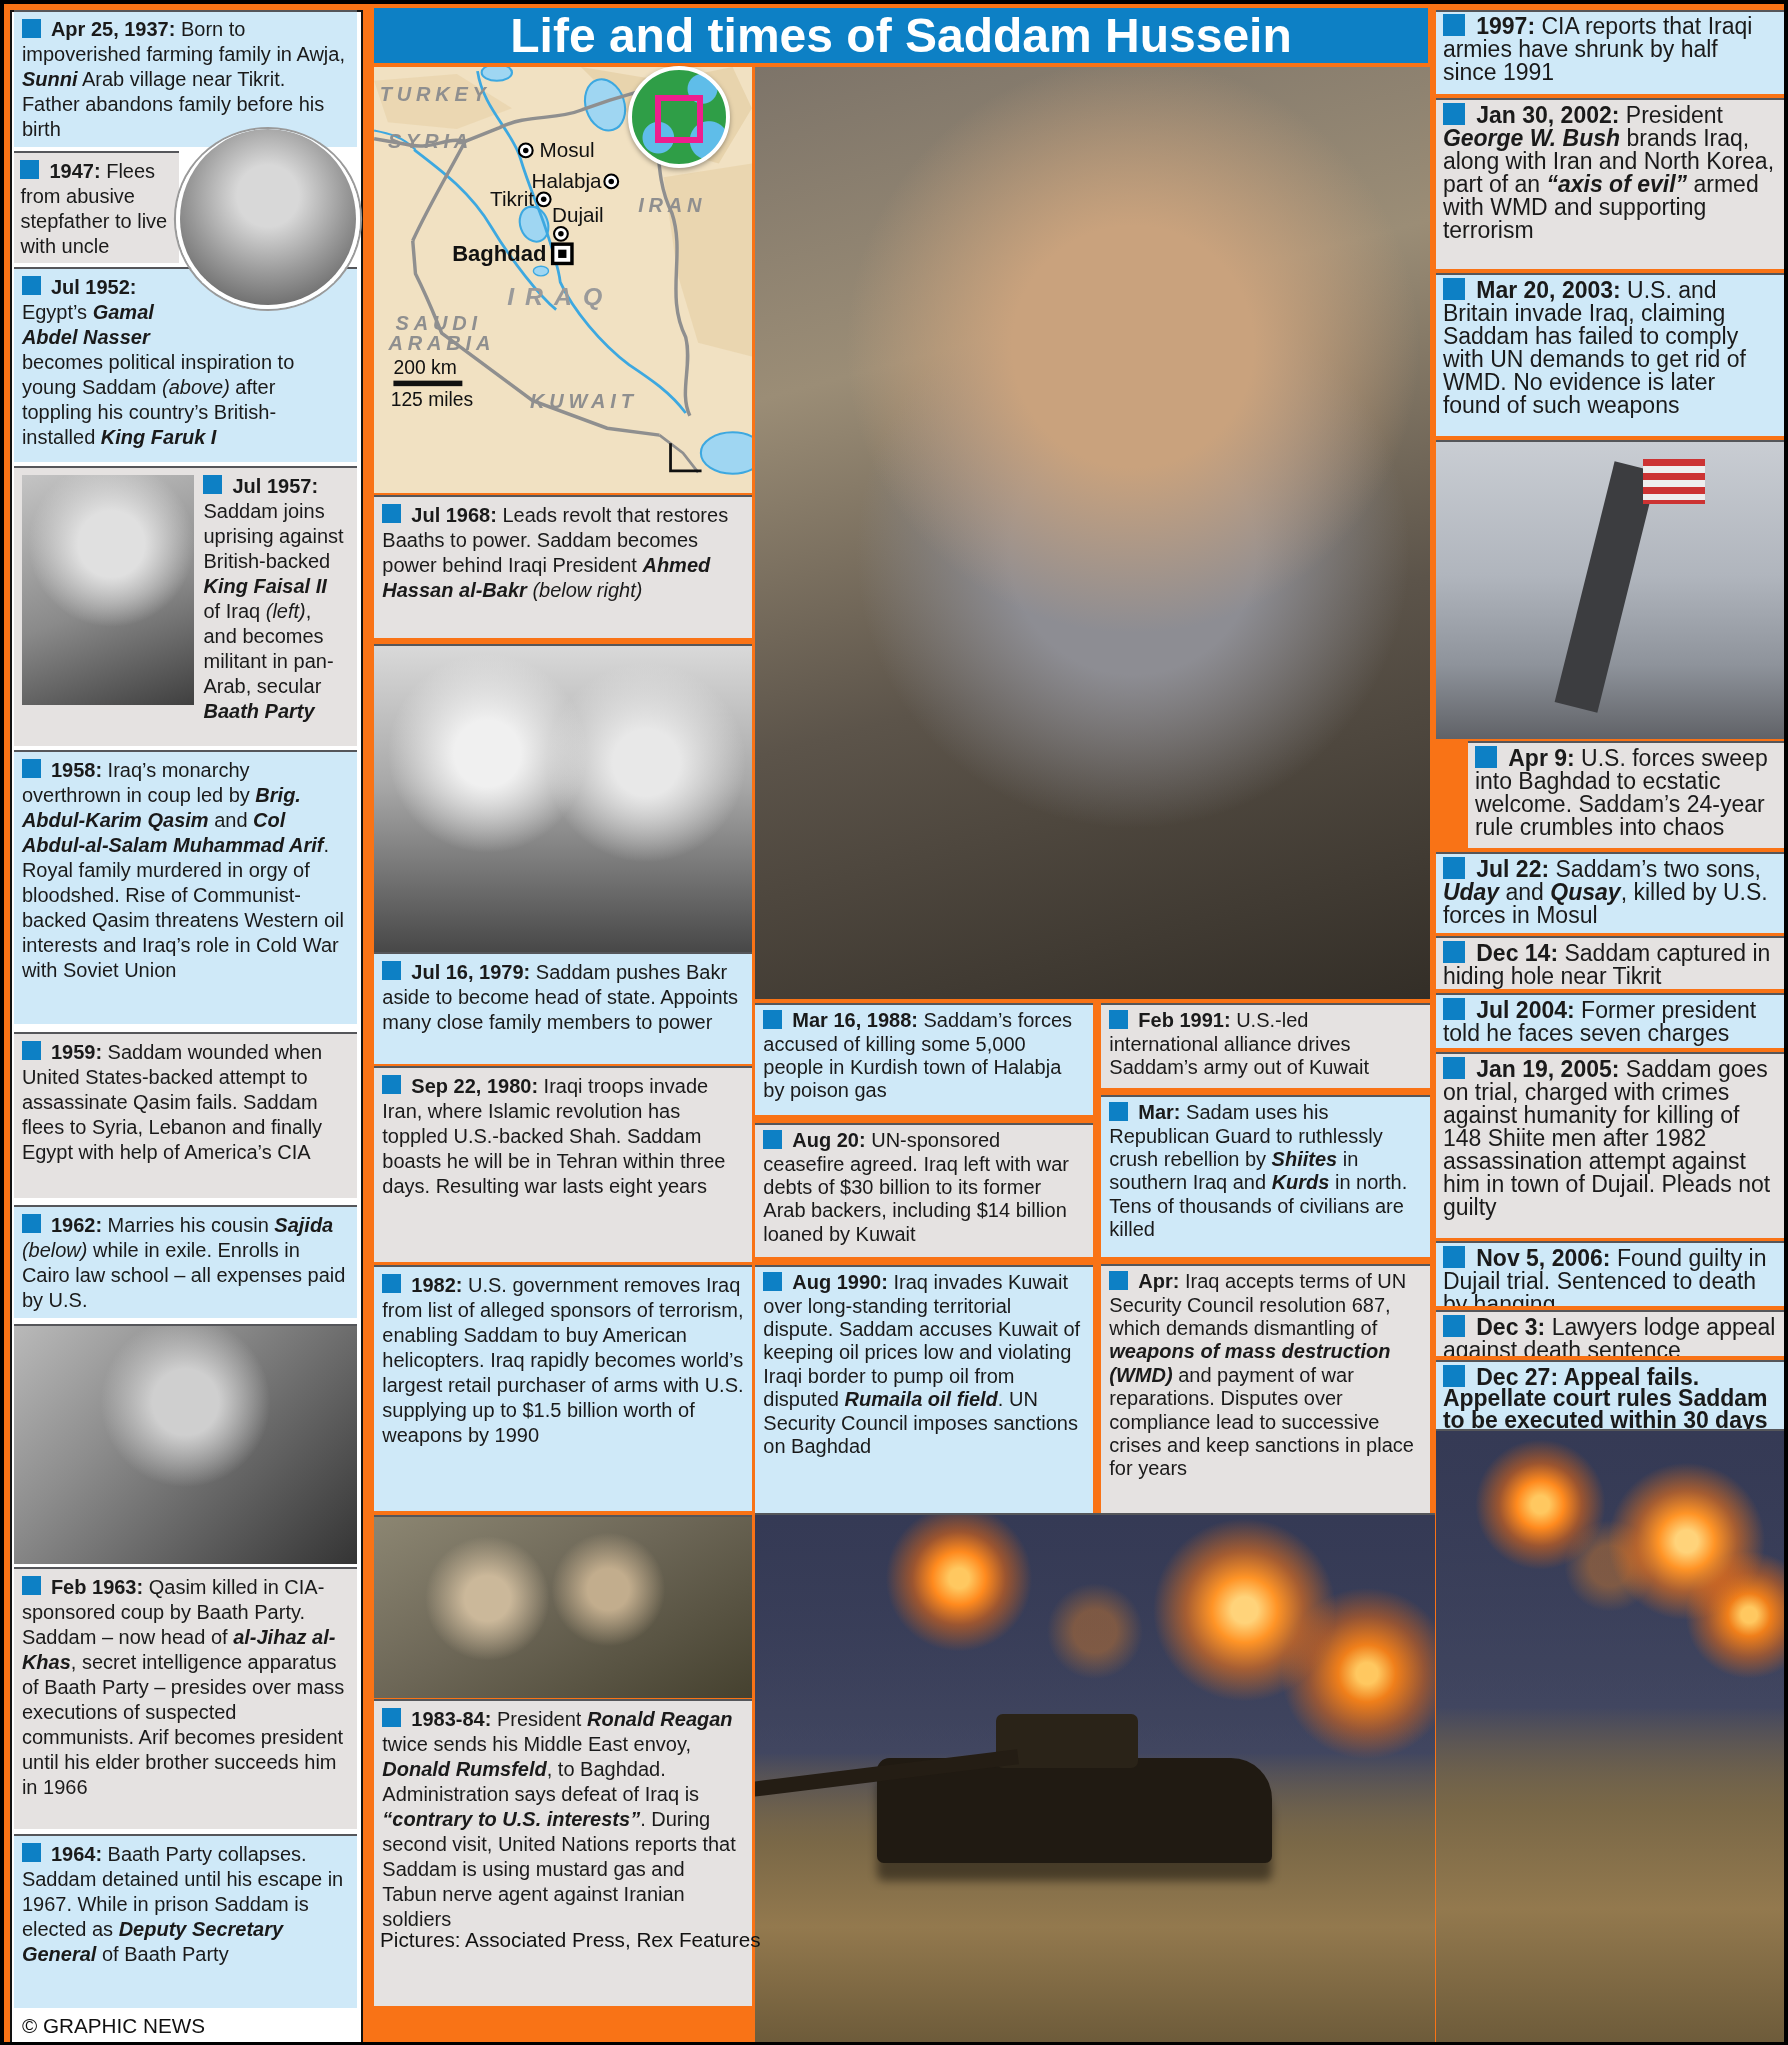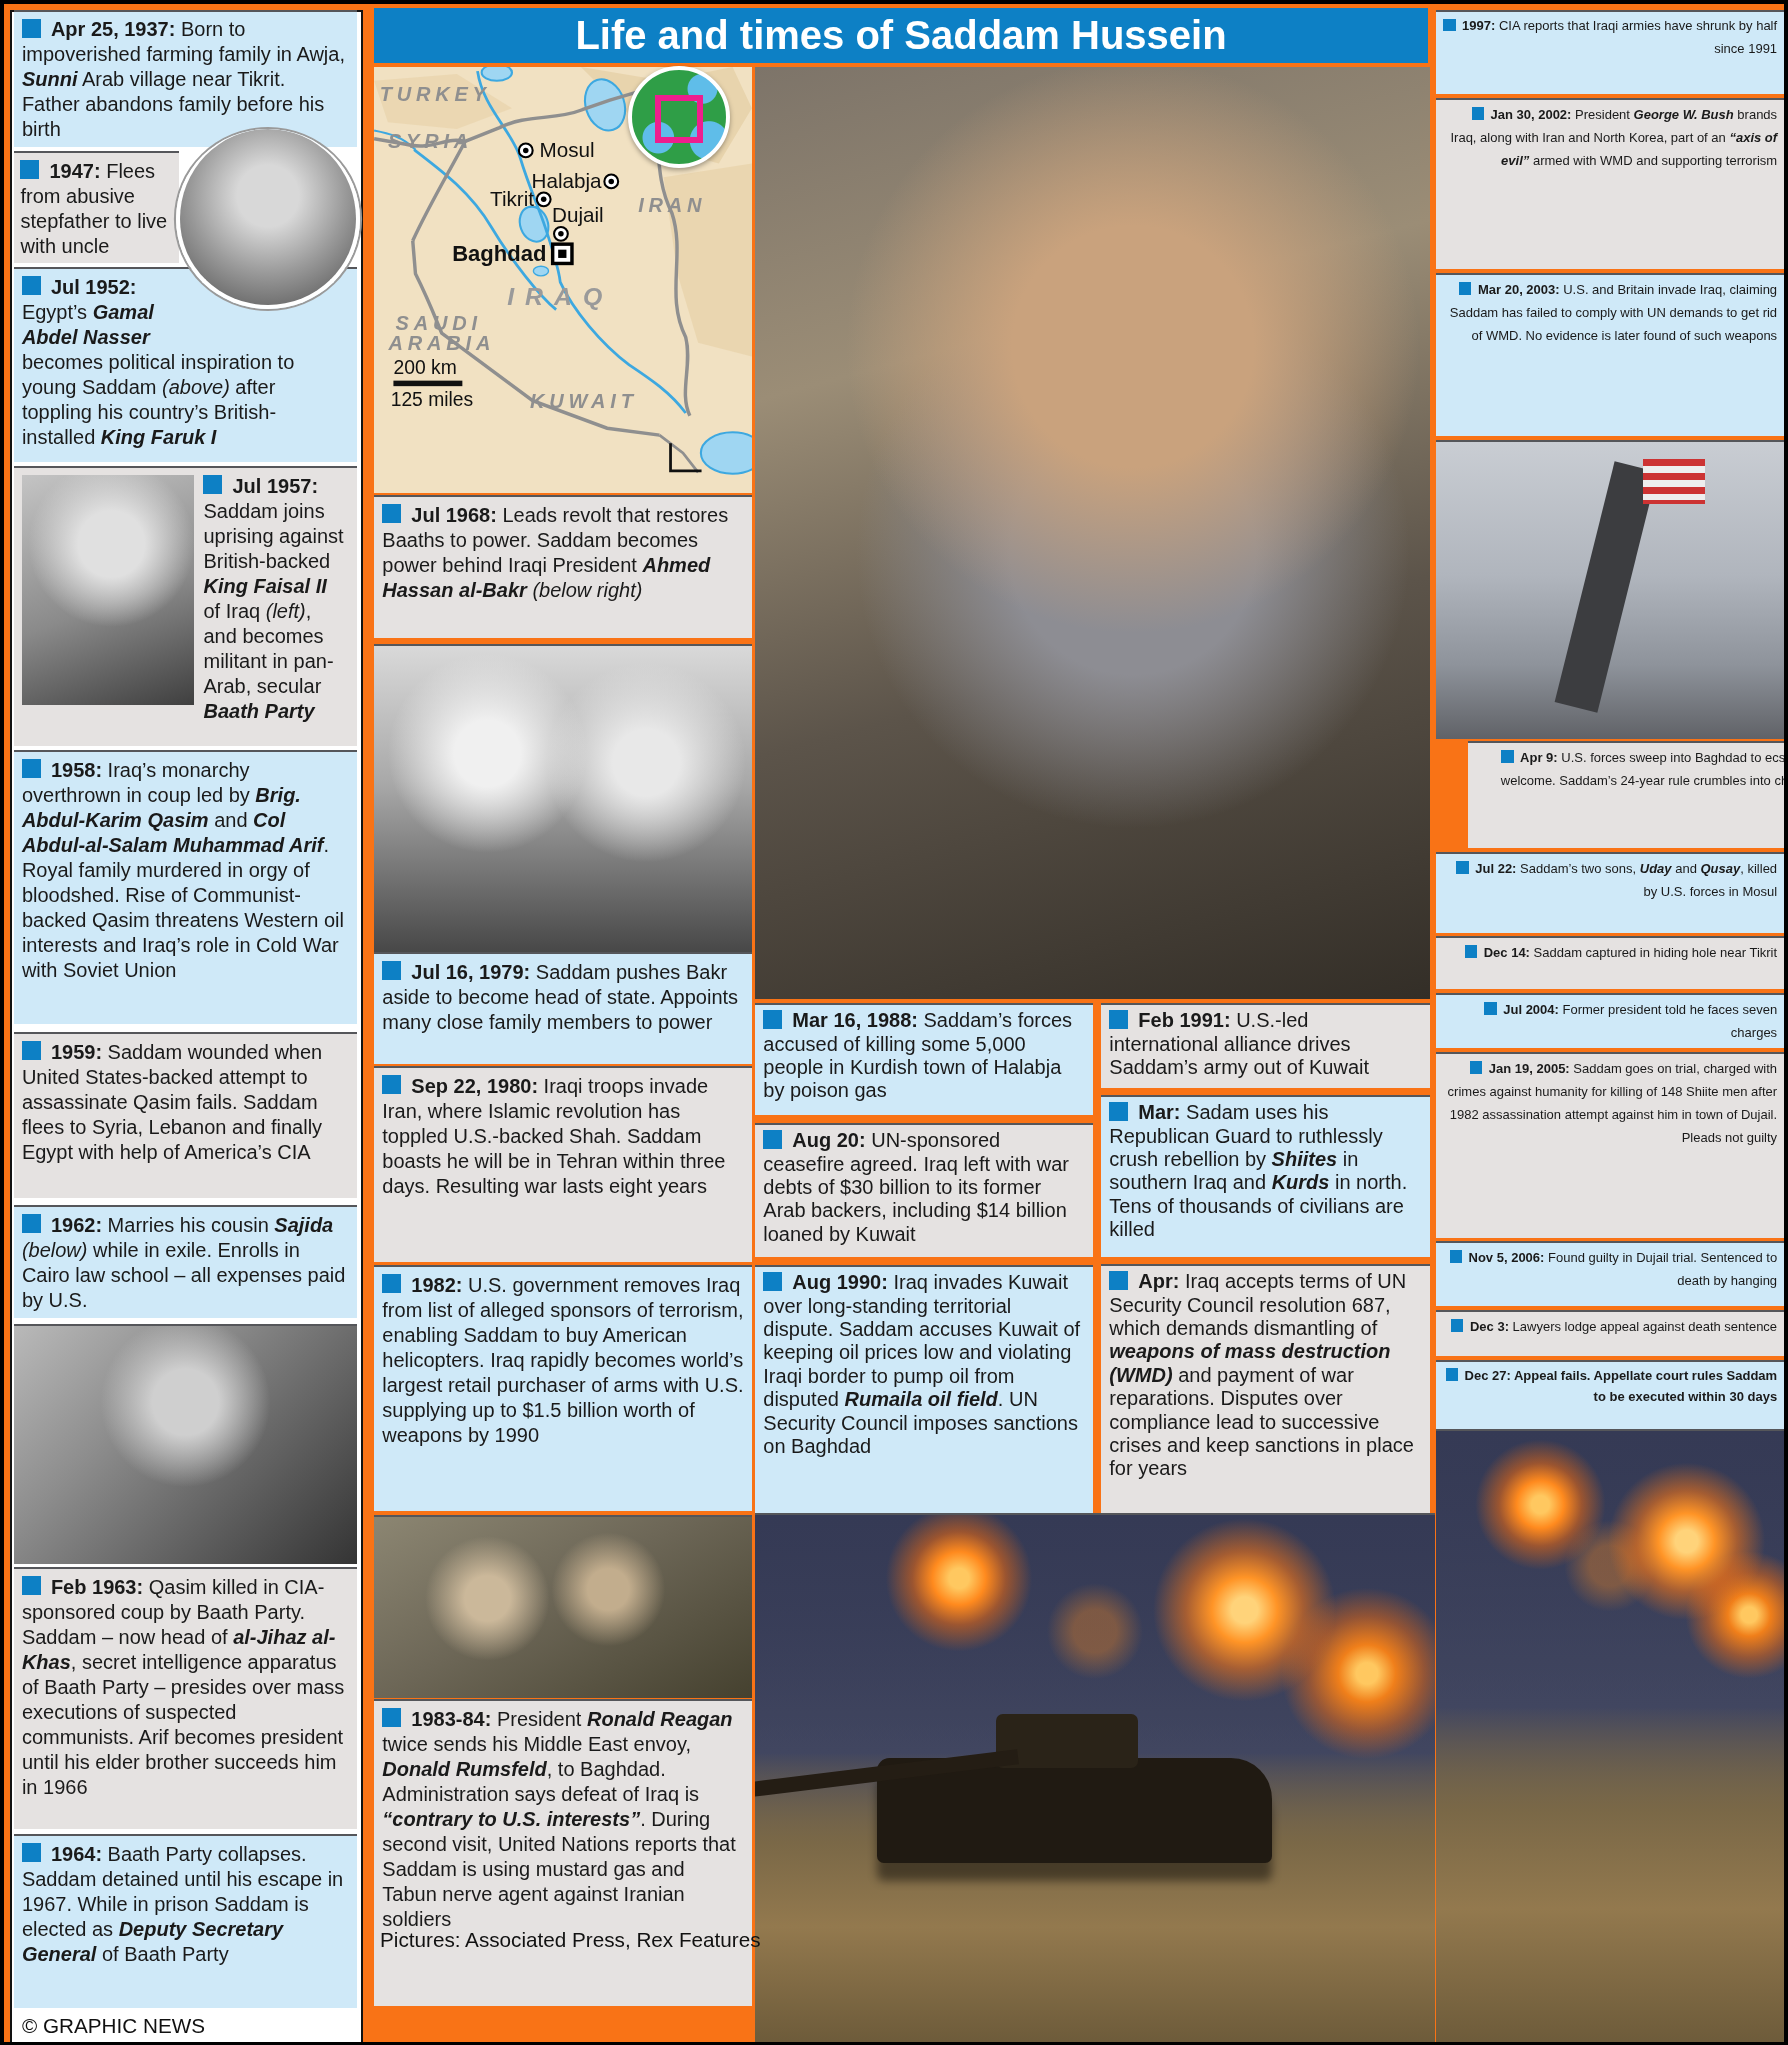--- a/index.html
+++ b/index.html
@@ -16,24 +16,24 @@
   .i{font-style:italic;}
   .b{font-weight:bold;}
   .bullet{display:inline-block;width:0.95em;height:0.95em;background:#0d80c5;
           margin-right:0.5em;vertical-align:-0.08em;}
   
   #left-frame{position:absolute;left:5.5px;top:5.5px;width:349px;height:2033px;
               border:2.8px solid #121212;background:#fff;}
   .leftbox{left:9.6px;width:343px;}
   
   .cbox{font-size:20px;line-height:23.4px;padding:4.1px 8.3px;}
-  .rbox{font-size:13px;line-height:23px;padding:2.8px 6.9px;text-align:right;}
+  .rbox{font-size:23px;line-height:23px;padding:2.8px 6.9px;}
   
   #title-bar{position:absolute;left:370px;top:4.1px;width:1054px;height:55px;background:#0d80c5;
-             color:#fff;font-weight:bold;font-size:40px;text-align:center;line-height:55px;}
+             color:#fff;font-weight:bold;font-size:48px;text-align:center;line-height:55px;}
   
   #map-box{position:absolute;left:370px;top:63px;width:378px;height:426px;background:#f1e1c2;}
   #globe{position:absolute;left:624px;top:62px;width:94px;height:94px;border-radius:50%;
          border:4.1px solid #fff;box-shadow:0 2.1px 5.5px rgba(0,0,0,.35);
          background:
            radial-gradient(circle at 28% 72%, #5fbde9 0 16%, rgba(95,189,233,0) 17%),
            radial-gradient(circle at 75% 20%, #5fbde9 0 14%, rgba(95,189,233,0) 15%),
            radial-gradient(circle at 82% 75%, #5fbde9 0 18%, rgba(95,189,233,0) 19%),
            #2f9e47;}
   #globe-square{position:absolute;left:23.4px;top:25px;width:36px;height:36px;border:6.2px solid #ee1e8e;}

